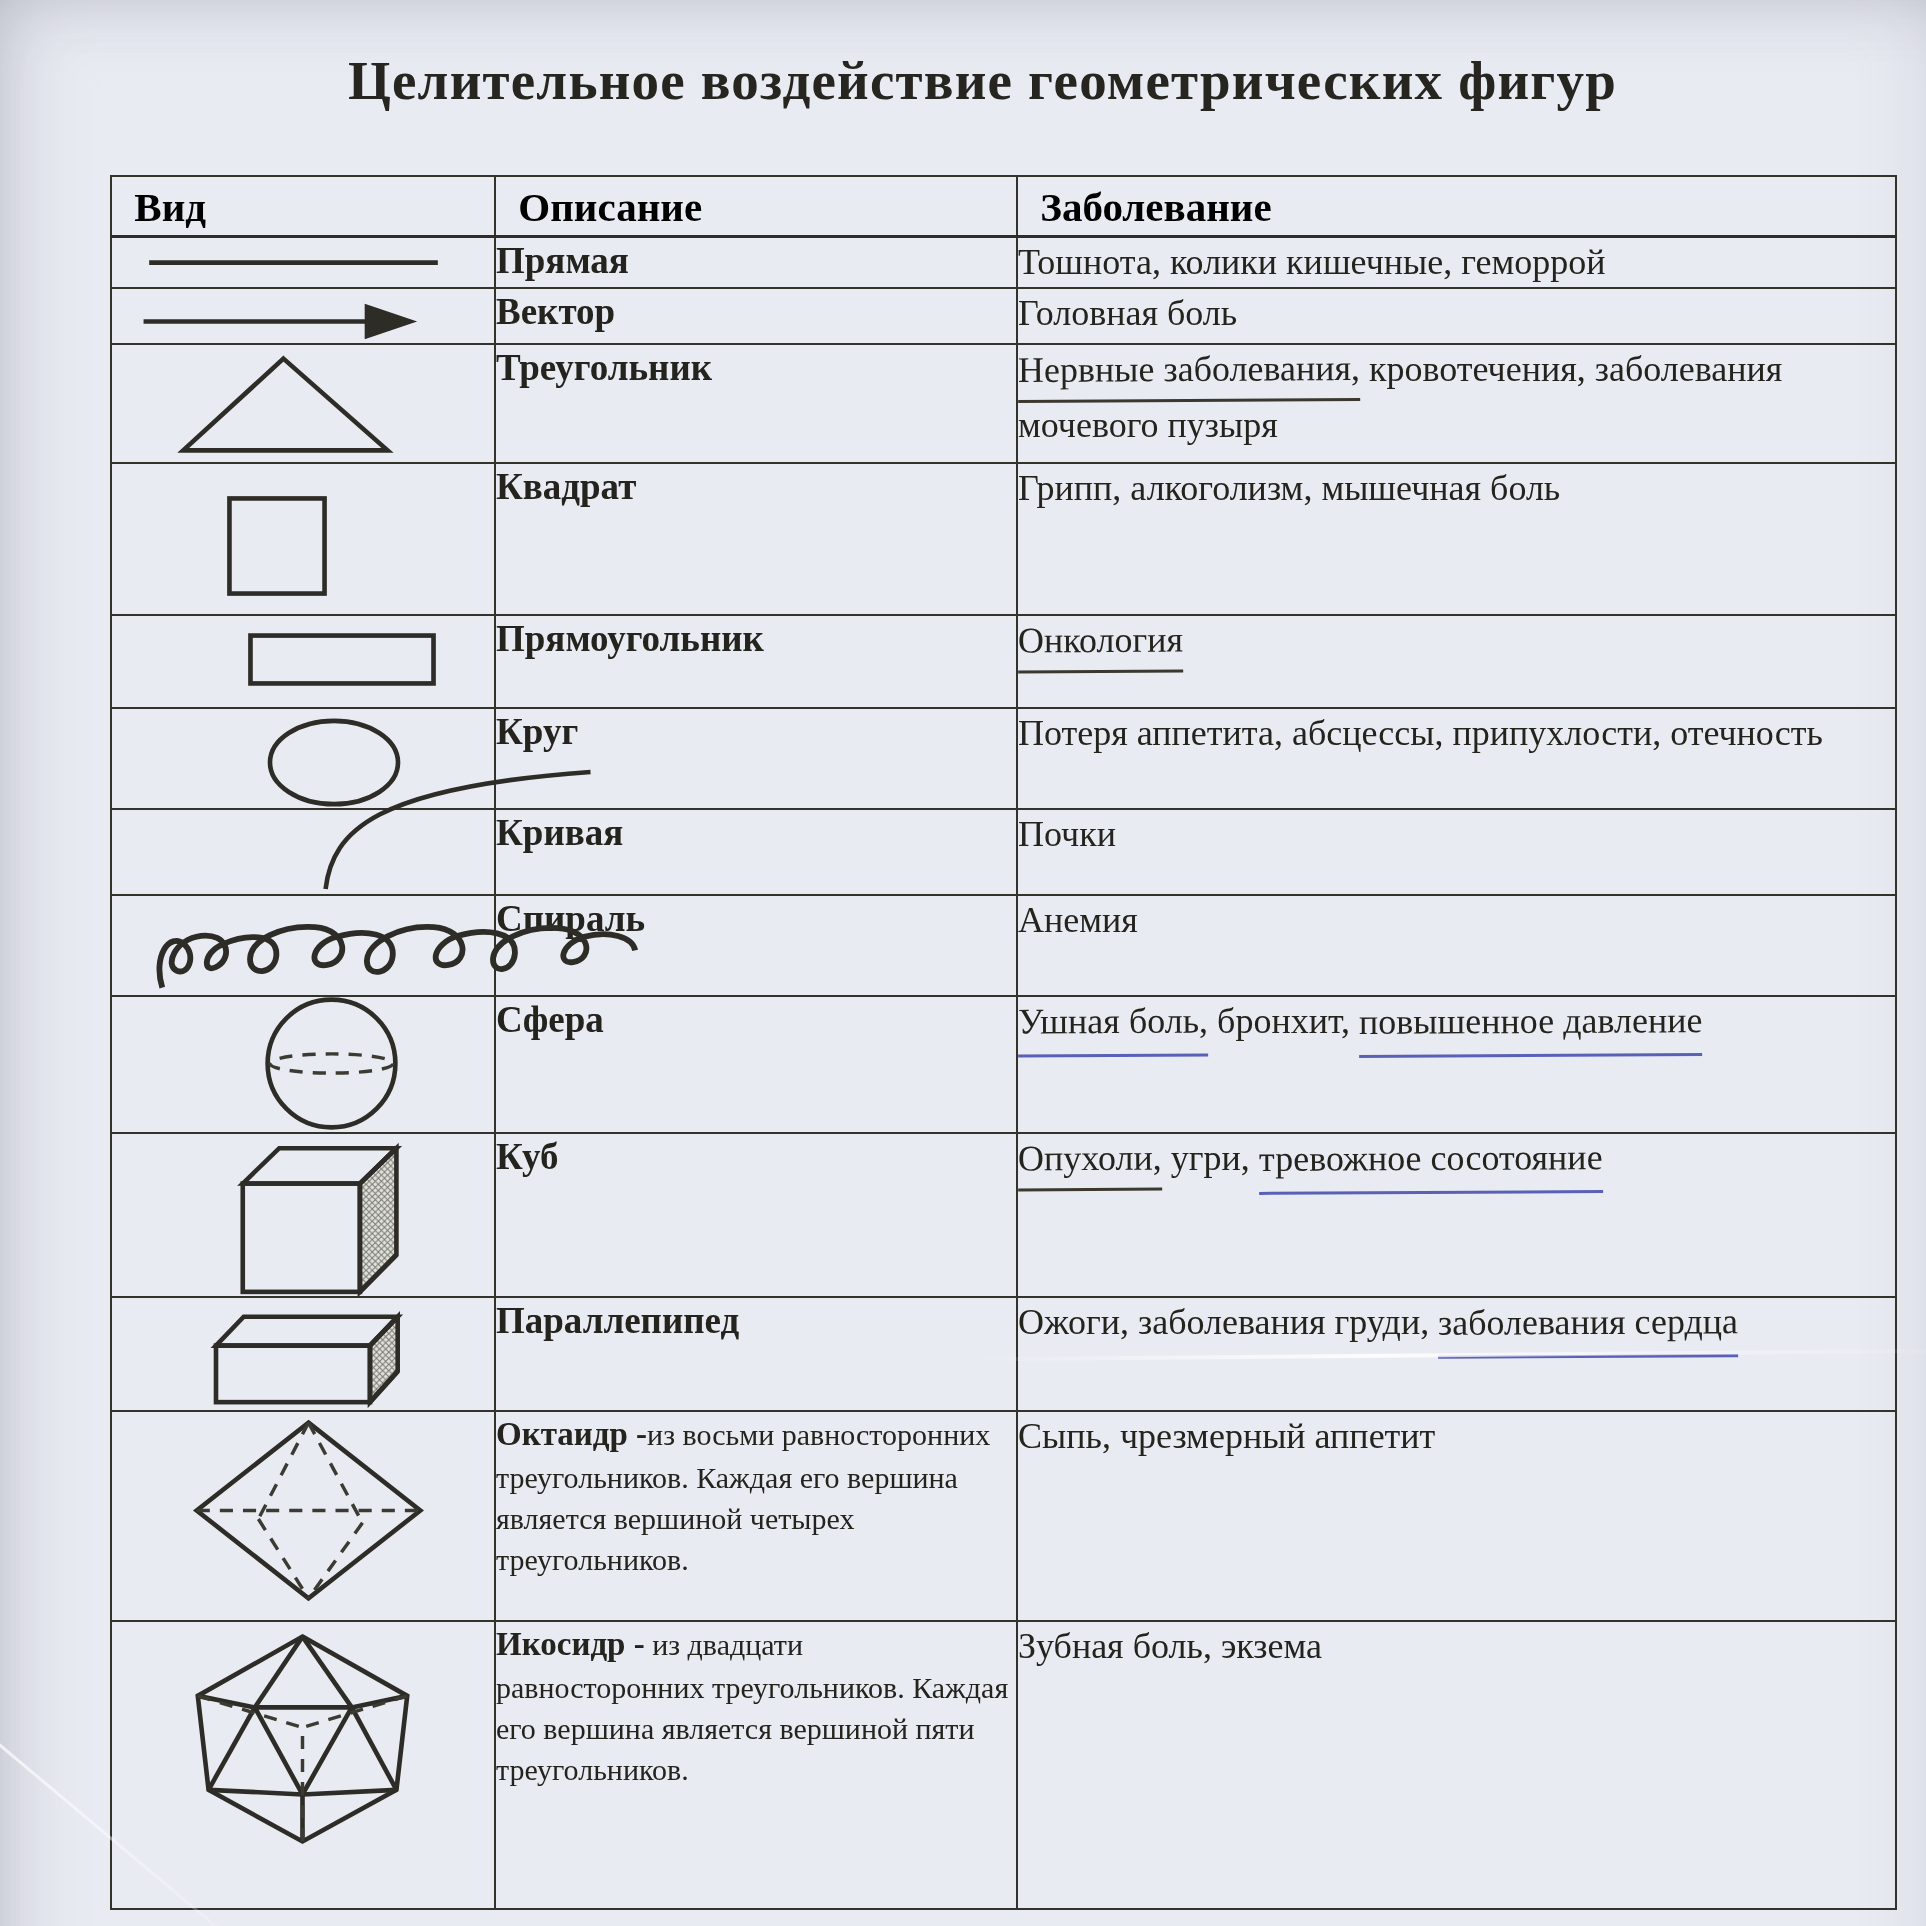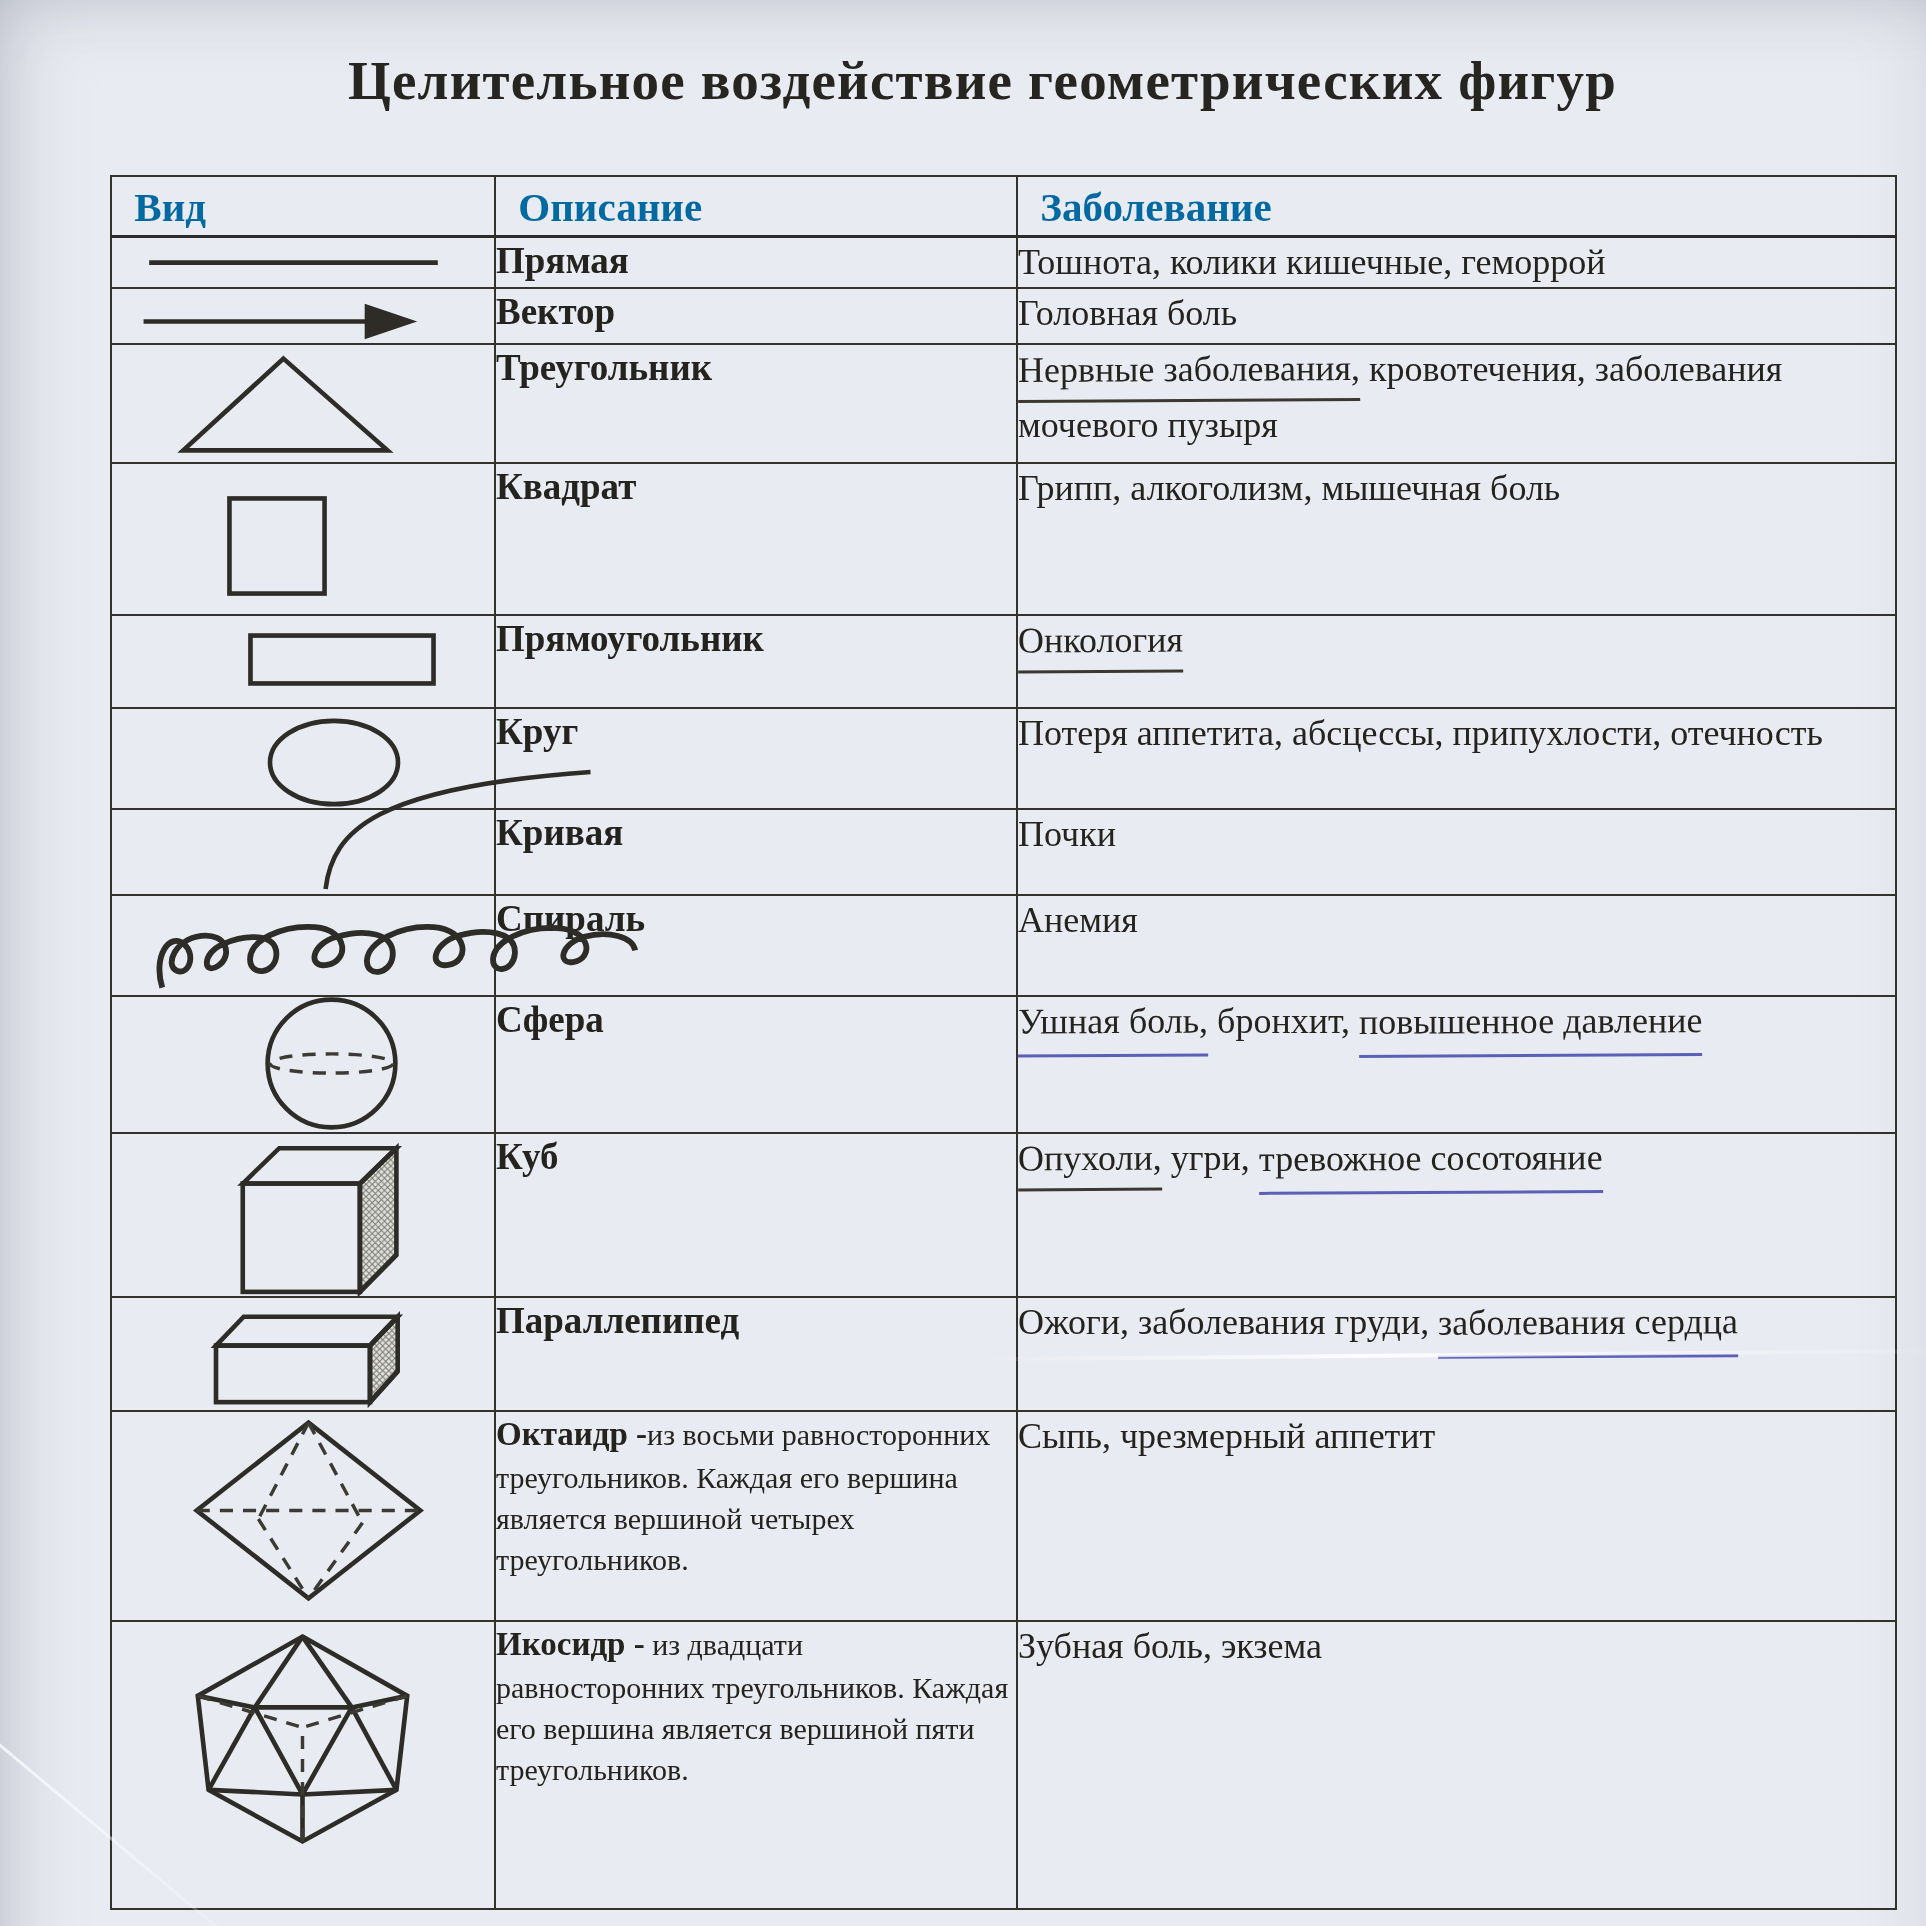--- a/index.html
+++ b/index.html
@@ -21,21 +21,21 @@
   }
   table.doc{
     position:absolute; left:110px; top:175px;
     width:1786px; table-layout:fixed; border-collapse:collapse;
   }
   table.doc col.c1{width:384px;} table.doc col.c2{width:522px;} table.doc col.c3{width:879px;}
   table.doc td, table.doc th{
     border:2.7px solid #33322b; vertical-align:top; padding:0; overflow:visible;
   }
   table.doc tr.hdr th{
-    font-size:41px; text-align:left; padding:6.2px 0 3.9px 22.3px; color:#0369a1;
+    font-size:41px; text-align:left; padding:6.2px 0 3.9px 22.3px; color:#000000;
     border-bottom:3.9px solid #2e2d27;
   }
   td.shape{position:relative;}
   td.desc{padding:10px 7.7px 3.9px 22.3px;}
   td.dis{padding:10px 11.6px 3.9px 18.5px; font-size:36px; line-height:49px;}
   .d-title{font-weight:bold; font-size:37px; line-height:45px;}
   .d-para .d-title{font-size:33px;text-align:center;}
   .d-para{font-size:30px; line-height:41px;}
   .seg{}
   .u-dark{display:inline-block; border-bottom:3.9px solid #3a382f; padding-bottom:4.6px; transform:rotate(-.35deg);}

